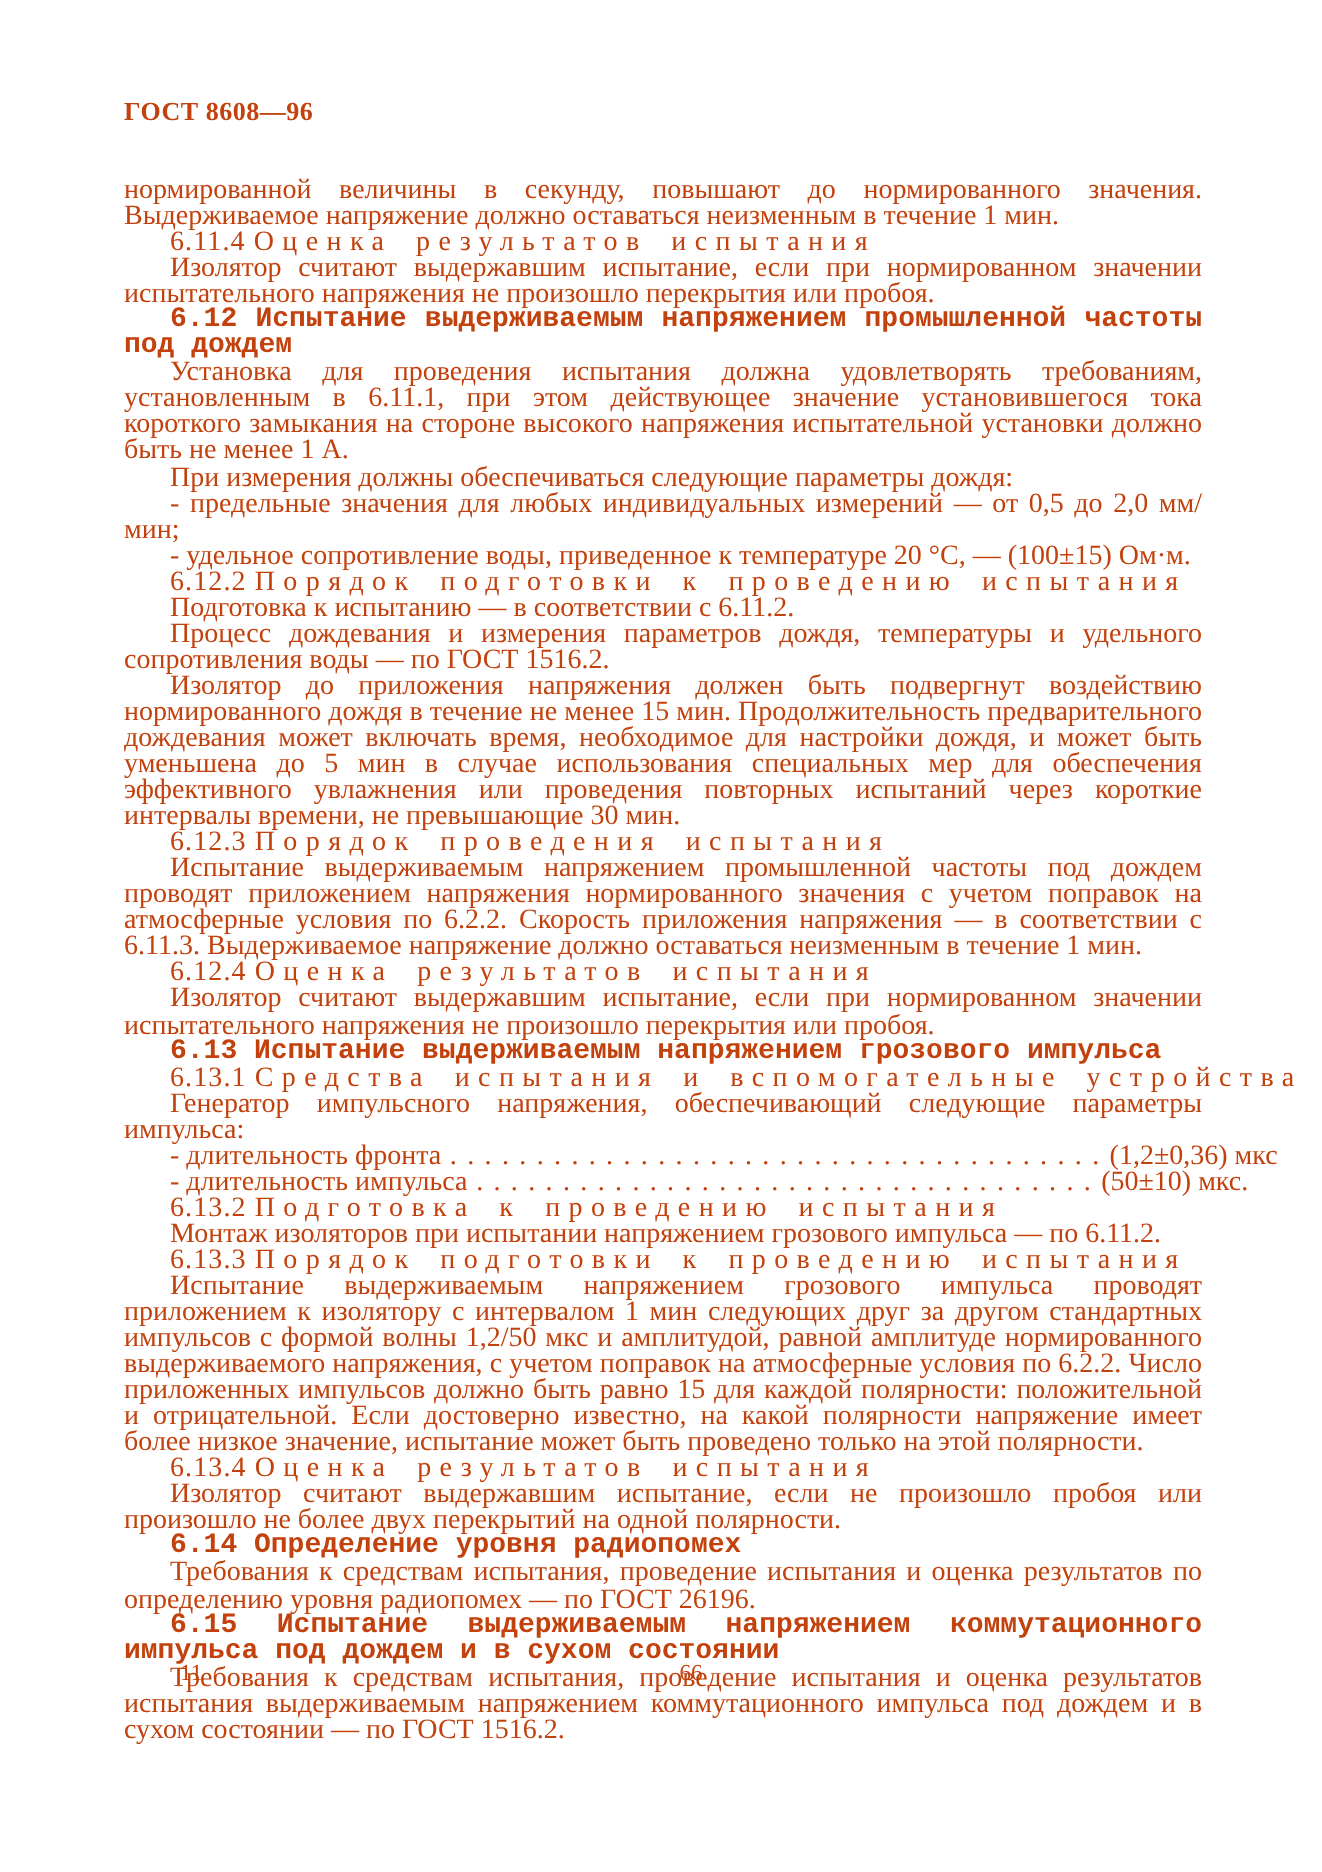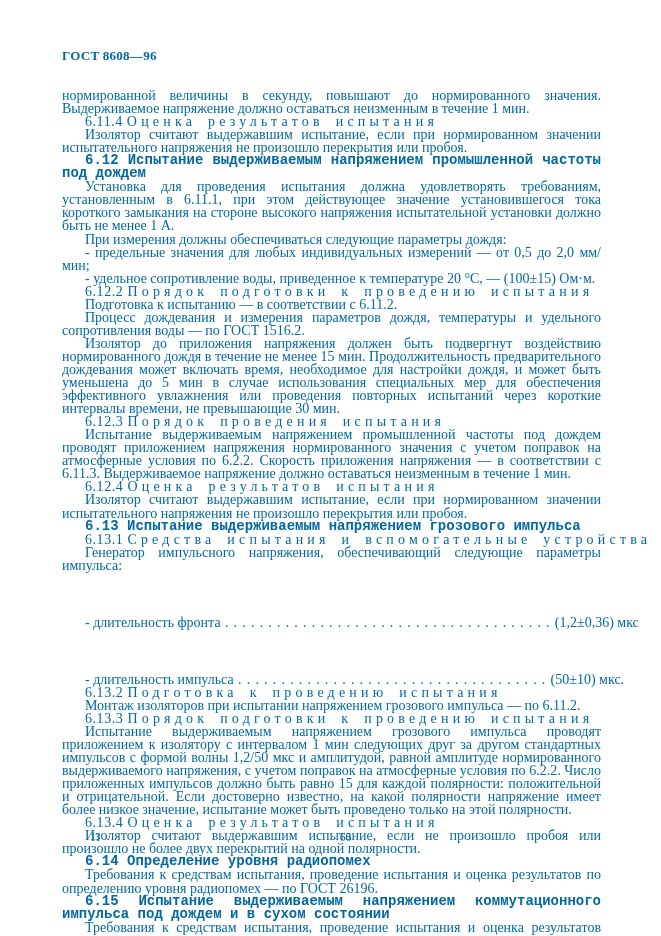--- a/index.html
+++ b/index.html
@@ -4,21 +4,21 @@
 <style>
   * { margin: 0; padding: 0; box-sizing: border-box; }
   html, body { background: #ffffff; }
   .page {
     position: relative;
     width: 661px;
     height: 936px;
     margin: 0 auto;
     background: #ffffff;
     font-family: "Liberation Serif", "DejaVu Serif", serif;
-    color: #0369a1;
+    color: #c2410c;
     overflow: hidden;
   }
   .doc-header {
     position: absolute;
     top: 48px;
     left: 62px;
     font-size: 13px;
     font-weight: bold;
     letter-spacing: 0.02em;
   }
@@ -35,21 +35,21 @@
     line-height: 13.05px;
     font-weight: normal;
     text-align: justify;
     text-indent: 23px;
   }
   .doc-body p.cont { text-indent: 0; }
   .doc-body h3.h1 { font-weight: bold; font-family: Liberation Mono, monospace; }
   .doc-body h4.h2 { text-align: left; white-space: nowrap; }
   .doc-body h4.h2 .num { letter-spacing: 0.04em; margin-right: 4px; }
   .doc-body h4.h2 .sp { letter-spacing: 0.30em; word-spacing: 0.30em; }
-  .doc-body p.dotted { text-align: left; white-space: nowrap; margin-top: 44px; }
+  .doc-body p.dotted { text-align: left; white-space: nowrap; }
   .doc-body p.dotted .dots { letter-spacing: 0.06em; }
   .page-footer {
     position: absolute;
     top: 831px;
     left: 62px;
     right: 60px;
     height: 16px;
     font-size: 11.5px;
     margin-left: 28px;
   }

